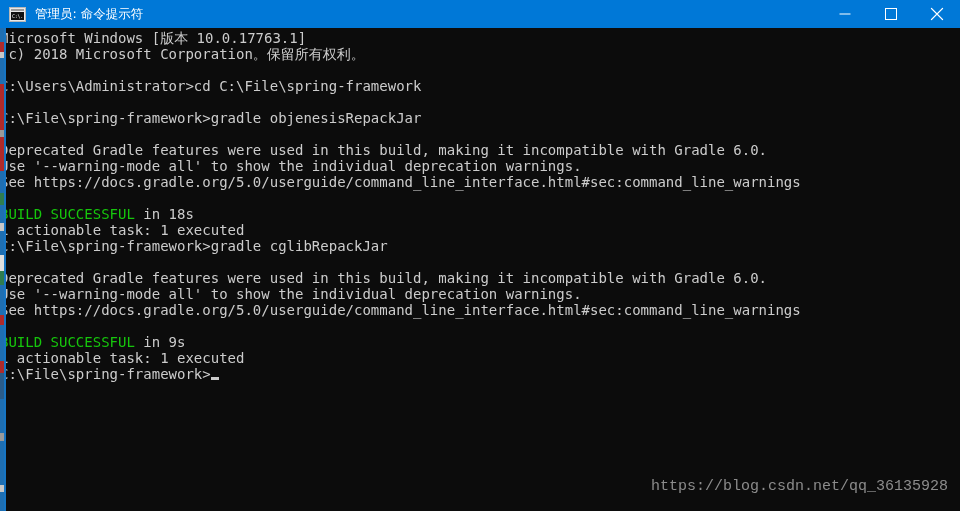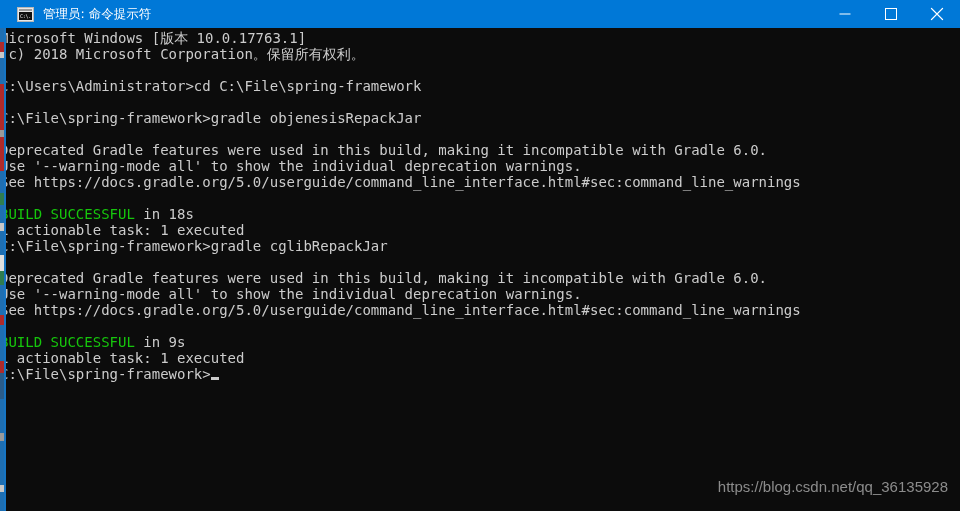--- a/index.html
+++ b/index.html
@@ -28,21 +28,21 @@
     left: 0; top: 0;
     width: 960px;
     height: 28px;
     background: #0078d7;
     display: flex;
     align-items: center;
   }
   #titlebar-left {
     display: flex;
     align-items: center;
-    padding-left: 17px;
+    padding-left: 9px;
     flex: 1 1 auto;
     min-width: 0;
   }
   .cmd-icon {
     width: 17px;
     height: 15px;
     background: #e8e8e8;
     border: 1px solid #b8b8b8;
     box-sizing: border-box;
     position: relative;
@@ -139,21 +139,21 @@
     background: #1675c4;
   }
 
   
   #watermark {
     position: absolute;
     right: 12px;
     bottom: 16px;
     color: #8c8c8c;
     font-size: 15px;
-    font-family: Liberation Sans, sans-serif;
+    font-family: Liberation Mono, monospace;
     white-space: nowrap;
     margin-top: 8px;
   }
 </style>
 </head>
 <body>
 
 <div id="window">
 
   <div id="titlebar">

